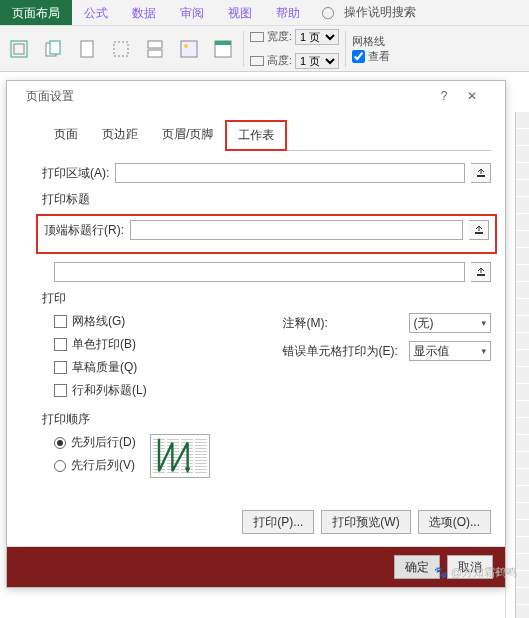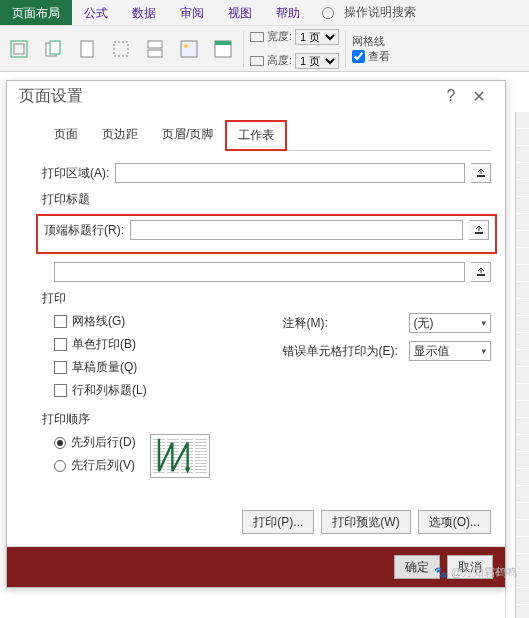--- a/index.html
+++ b/index.html
@@ -1,20 +1,20 @@
 <!DOCTYPE html>
 <html><head>
 <meta charset="utf-8">
 <style>
   * { box-sizing: border-box; margin: 0; padding: 0; }
   body { font-family: "Microsoft YaHei", sans-serif; font-size: 12px; color: #333; background: #fff; width: 529px; height: 618px; overflow: hidden; position: relative; }
 
   
   .ribbon-tabs { display:flex; height:26px; background:#f3f3f3; border-bottom:1px solid #e0e0e0; }
-  .ribbon-tab { padding:5px 12px; font-size:12px; color:#4c1d95; cursor:pointer; }
+  .ribbon-tab { padding:5px 12px; font-size:12px; color:#8b5cf6; cursor:pointer; }
   .ribbon-tab.active { background:#217346; color:#fff; }
   .ribbon-help { display:flex; align-items:center; padding:0 10px; color:#555; gap:10px; }
   .bulb { width:12px; height:12px; border:1px solid #888; border-radius:50% 50% 45% 45%; display:inline-block; }
 
   
   .ribbon { display:flex; height:46px; background:#f3f3f3; border-bottom:1px solid #d0d0d0; padding:3px 5px; gap:6px; align-items:center; }
   .rb-btn { width:28px; height:34px; display:flex; flex-direction:column; align-items:center; justify-content:center; }
   .rb-btn svg { width:20px; height:20px; }
   .rb-sep { width:1px; height:36px; background:#d8d8d8; }
   .rb-wh { display:flex; flex-direction:column; gap:8px; }
@@ -24,21 +24,21 @@
   .rb-grid { display:flex; flex-direction:column; font-size:11px; color:#555; }
   .rb-grid label { display:flex; align-items:center; gap:3px; }
 
   
   .sheet-bg { position:absolute; top:72px; left:0; right:0; bottom:0; background:#fff; }
   .sheet-bg .col-edge { position:absolute; top:40px; bottom:0; right:0; width:14px; background:repeating-linear-gradient(to bottom,#f0f0f0 0,#f0f0f0 16px,#fff 16px,#fff 17px); border-left:1px solid #ccc;}
   .sheet-bg .col-edge2 { position:absolute; top:40px; bottom:0; right:14px; width:10px; border-left:1px solid #ddd;}
 
   
   .dialog { position:absolute; top:80px; left:6px; width:500px; background:#fff; border:1px solid #bcbcbc; box-shadow:0 2px 8px rgba(0,0,0,.2); }
-  .dlg-title { display:flex; align-items:center; height:30px; padding:0 12px; font-size:16px; color:#555; }
+  .dlg-title { display:flex; align-items:center; height:30px; padding:0 19px; font-size:12px; color:#555; }
   .dlg-title-txt { flex:1; }
   .dlg-title .tbtn { width:28px; height:22px; display:flex; align-items:center; justify-content:center; color:#666; }
   .dlg-body { padding:8px 14px 12px;margin-left:21px; }
 
   .tabs { display:flex; border-bottom:1px solid #c8c8c8; margin-bottom:12px; }
   .tab { padding:5px 11px; font-size:12px; cursor:pointer; border:1px solid transparent; border-bottom:none; position:relative; top:1px; background:#fff;}
   .tab.active { border-color:#c8c8c8; border-bottom:1px solid #fff; }
   .red-box { border:2px solid #d93025 !important; border-bottom:2px solid #d93025 !important; }
 
   .row { display:flex; align-items:center; margin-bottom:8px; gap:6px; }

